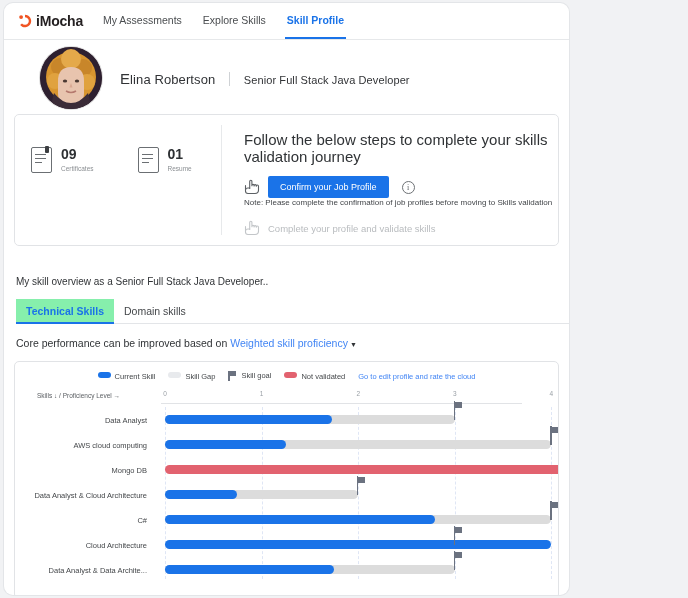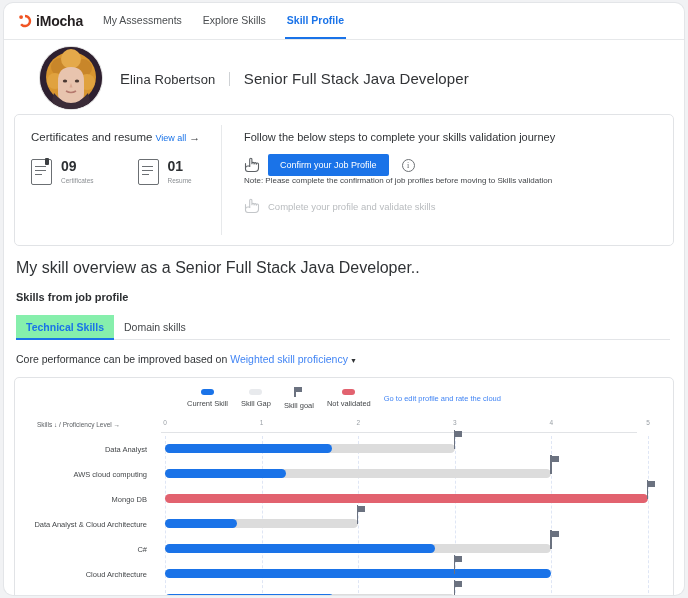--- a/index.html
+++ b/index.html
@@ -5,21 +5,21 @@
   html,body{margin:0;padding:0;}
   body{
     width:688px;height:598px;
     background:#f1f2f4;
     font-family:"Liberation Sans", sans-serif;
     font-size:11px;
     color:#2f3132;
     overflow:hidden;
   }
   .app{
-    position:absolute;left:4px;top:3px;width:680px;height:592px;
+    position:absolute;left:4px;top:3px;width:565px;height:592px;
     background:#ffffff;border-radius:9px;overflow:hidden;
     box-shadow:0 0 0 1px #e3e5e8;
   }
   
   .topnav{
     height:36px;display:flex;align-items:center;
     border-bottom:1px solid #e6e8ea;padding:0 14px;position:relative;
   }
   .logo{display:flex;align-items:center;gap:4px;margin-right:20px;}
   .logo-mark{width:14px;height:14px;position:relative;}
@@ -47,21 +47,21 @@
   }
   .pavatar{
     width:62px;height:62px;border-radius:50%;overflow:hidden;flex:0 0 auto;
     background:#3c2a38;position:relative;box-shadow:0 0 0 1px #ddd;
   }
   .pname{
     margin-left:18px;font-size:13px;color:#313336;letter-spacing:.1px;
   }
   .pname .big{font-size:15px;}
   .pdivide{display:inline-block;width:1px;height:14px;background:#cfd2d5;margin:0 10px;vertical-align:-2px;}
-  .ptitle{font-size:15px;color:#313336;}
+  .ptitle{font-size:11px;color:#313336;}
   
   .card{
     margin:10px 10px 0 10px;border:1px solid #e1e3e6;border-radius:5px;
     display:flex;height:130px;background:#fff;
   }
   .card-left{width:206px;padding:16px 0 0 16px;box-sizing:border-box;}
   .card-sep{width:1px;background:#e7e9eb;margin:10px 0;}
   .card-right{flex:1;padding:16px 0 0 22px;box-sizing:border-box;}
   .certhead{font-size:11.5px;color:#303336;}
   .viewall{color:#1a73e8;font-size:9px;cursor:pointer;margin-left:3px;}
@@ -71,56 +71,56 @@
   .doc-ico{width:19px;height:24px;border:1.3px solid #6b6f73;border-radius:2px;position:relative;flex:0 0 auto;}
   .doc-ico i{position:absolute;left:3px;height:1.3px;background:#6b6f73;display:block;}
   .doc-ico i:nth-child(1){top:6px;width:11px;}
   .doc-ico i:nth-child(2){top:10px;width:11px;}
   .doc-ico i:nth-child(3){top:14px;width:7px;}
   .doc-ico .clip{
     position:absolute;right:2px;top:-2px;width:4px;height:7px;background:#3c3f42;border-radius:1px;
   }
   .cnum{font-size:14px;font-weight:bold;color:#2d3033;line-height:1;}
   .clabel{font-size:6.5px;color:#8b8f93;margin-top:4px;}
-  .stephead{font-size:11px;color:#303336;}
+  .stephead{font-size:15px;color:#303336;}
   .steprow{display:flex;align-items:center;gap:7px;margin-top:11px;}
   .hand{width:17px;height:16px;flex:0 0 auto;}
   .cta{
     background:#1a73e8;color:#fff;border:none;border-radius:2px;
     font-size:9px;padding:6px 12px;cursor:pointer;font-family:inherit;
   }
   .info-ico{
     width:11px;height:11px;border-radius:50%;border:1px solid #6d7175;
     display:flex;align-items:center;justify-content:center;font-size:8px;color:#5a5e62;
     font-family:"Liberation Serif",serif;margin-left:6px;cursor:pointer;
   }
   .note{font-size:8px;color:#43464a;}
   .steprow.dim{margin-top:13px;}
   .steprow.dim .dimtext{font-size:9.5px;color:#b9bcbf;}
   
-  .overview{font-size:16px;color:#303336;margin:13px 0 0 12px;}
+  .overview{font-size:10px;color:#303336;margin:30px 0 0 12px;}
   .sectitle{font-size:11px;font-weight:bold;color:#2c2f32;margin:14px 0 0 12px;}
   .tabs{display:flex;align-items:flex-end;margin:12px 0 0 12px;border-bottom:1px solid #e3e5e8;width:654px;}
   .tab{
     font-size:10.5px;color:#44474a;padding:6px 10px;cursor:pointer;position:relative;
   }
   .tab.active{
     background:#86efac;color:#1a73e8;font-weight:bold;
   }
   .tab.active:after{content:"";position:absolute;left:0;right:0;bottom:-1px;height:2.5px;background:#1a73e8;}
   .coreline{font-size:10.5px;color:#303336;margin:13px 0 0 12px;}
   .wlink{color:#4285f4;cursor:pointer;}
   .wcaret{font-size:7px;color:#303336;margin-left:2px;}
   
   .chartcard{
     margin:12px 10px 0 10px;border:1px solid #e1e3e6;border-radius:5px;
     height:238px;position:relative;box-sizing:border-box;overflow:hidden;
   }
   .legend{display:flex;align-items:center;justify-content:center;gap:13px;padding-top:9px;}
-  .lgi{display:flex;align-items:center;gap:4px;font-size:7.5px;color:#45484b;flex-direction:column;}
+  .lgi{display:flex;align-items:flex-start;gap:4px;font-size:7.5px;color:#45484b;}
   .sw{width:13px;height:6px;border-radius:3px;display:block;}
   .flagsw{width:9px;height:10px;position:relative;display:block;}
   .flagsw:before{content:"";position:absolute;left:0;top:0;width:1.2px;height:10px;background:#6b7280;}
   .flagsw:after{content:"";position:absolute;left:1.2px;top:0;width:6px;height:5px;background:#6b7280;}
   .lglink{font-size:7.5px;color:#4285f4;cursor:pointer;}
   .axisrow{
     position:relative;height:18px;margin:8px 0 0 0;
   }
   .axhead{position:absolute;left:22px;top:3px;font-size:6.5px;color:#5c6064;white-space:nowrap;}
   .tick{position:absolute;top:1px;font-size:6.5px;color:#9aa0a6;transform:translateX(-50%);}
@@ -189,23 +189,20 @@
     </div>
     <div class="pname">
       <span class="big">E</span><span>lina Robertson</span>
       <span class="pdivide"></span>
       <span class="ptitle">Senior Full Stack Java Developer</span>
     </div>
   </div>
 
   <div class="card">
     <div class="card-left">
-      <div class="certhead">
-        <span>Certificates and resume</span><span class="viewall">View all</span><span class="arrow">→</span>
-      </div>
       <div class="certstats">
         <div class="cstat">
           <span class="doc-ico">
               <i></i>
               <i></i>
               <i></i>
               <span class="clip"></span>
             </span>
           <span>
             <div class="cnum">09</div>
@@ -251,21 +248,20 @@
                      M7.9 6.8 L7.9 2.4 Q7.9 1.2 6.8 1.2 Q5.7 1.2 5.7 2.4 L5.7 9.5" fill="none" stroke="#c3c6c9" stroke-width="1.1" stroke-linecap="round" stroke-linejoin="round"></path>
             <path d="M5.7 9 L4 9 Q1.5 9 1.5 11" fill="none" stroke="#c3c6c9" stroke-width="1.1" stroke-linecap="round"></path>
           </svg>
         </span>
         <span class="dimtext">Complete your profile and validate skills</span>
       </div>
     </div>
   </div>
 
   <div class="overview">My skill overview as a Senior  Full Stack Java Developer..</div>
-  <div class="sectitle">Skills  from job profile</div>
 
   <div class="tabs">
     <div class="tab active">Technical Skills</div>
     <div class="tab">Domain skills</div>
   </div>
 
   <div class="coreline">
     <span>Core performance can be improved based on</span>
     <span class="wlink">Weighted skill proficiency</span><span class="wcaret">▼</span>
   </div>

